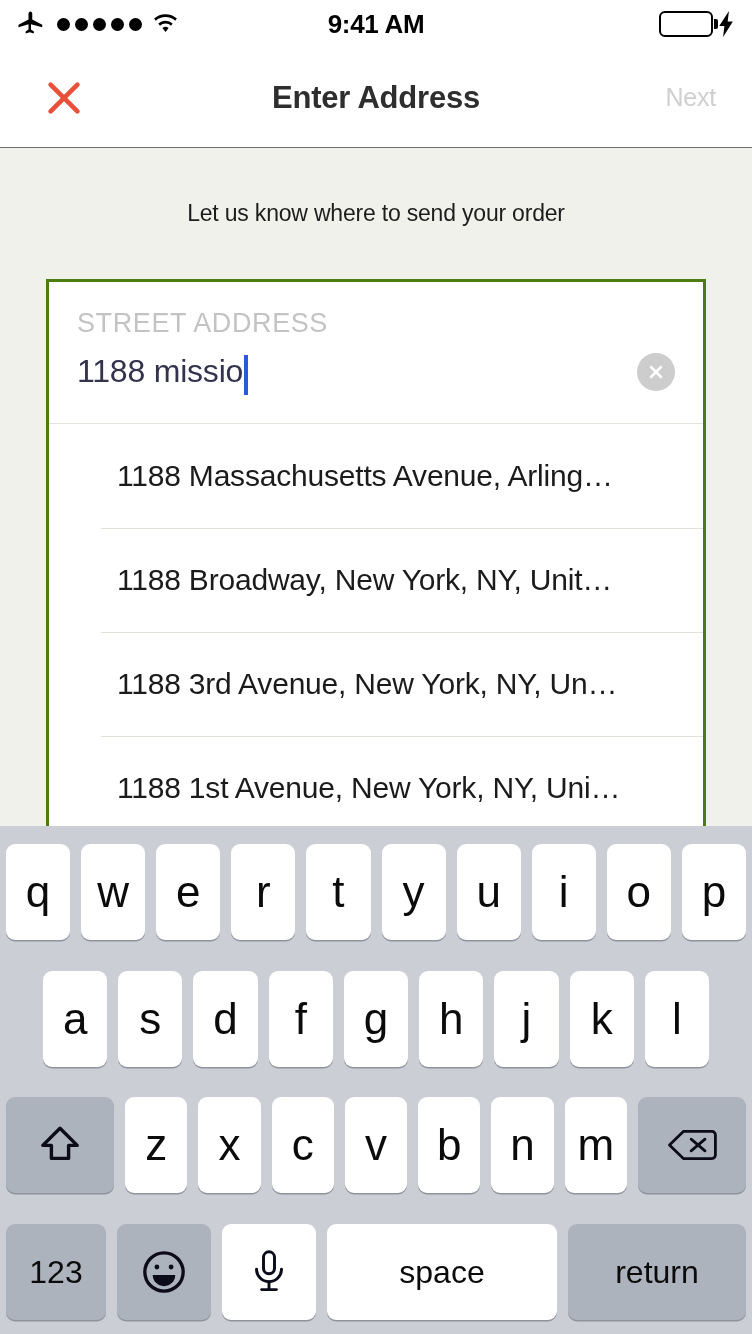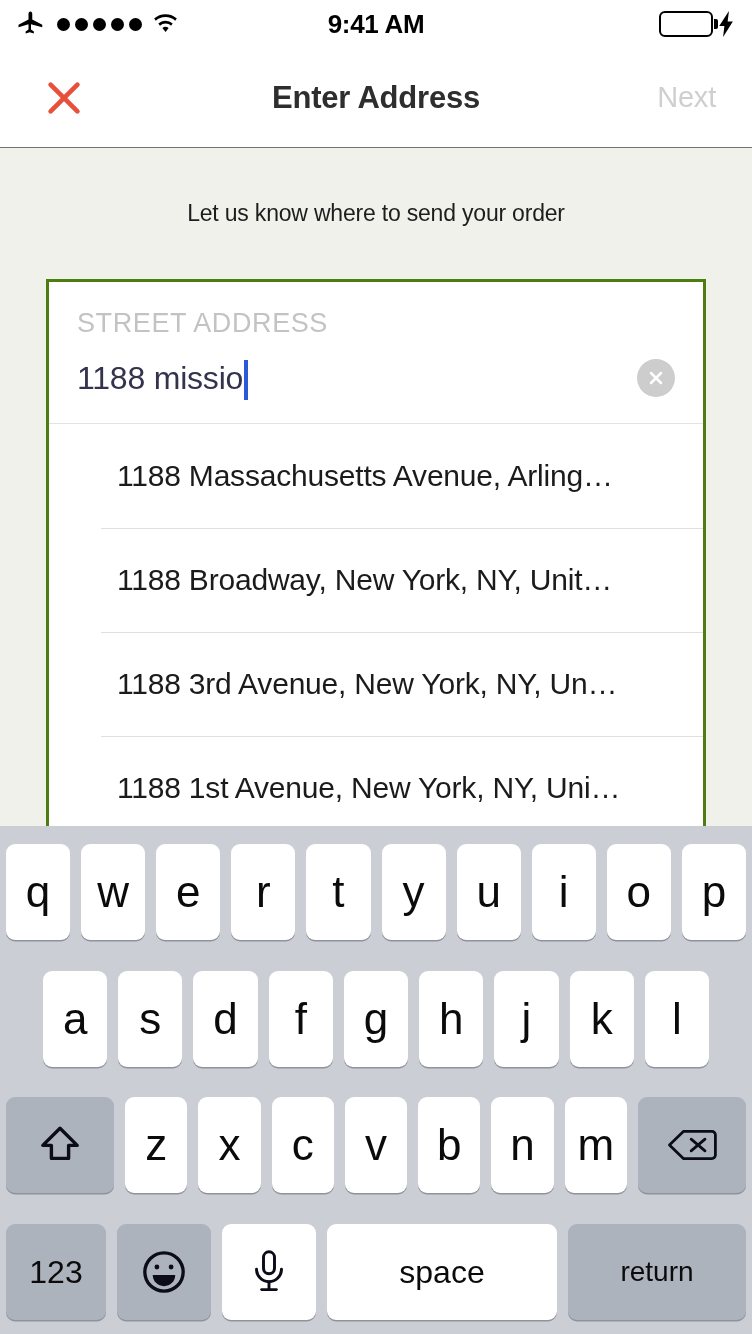--- a/index.html
+++ b/index.html
@@ -127,21 +127,21 @@
     text-align: center;
     font-size: 31px;
     font-weight: 600;
     color: #2e2e2e;
     letter-spacing: -0.2px;
     pointer-events: none;
   }
 
   .nav-next {
     margin-left: auto;
-    font-size: 29px;
+    font-size: 25px;
     color: #cfcfcf;
     background: none;
     border: none;
     font-family: inherit;
     cursor: default;
     letter-spacing: -0.2px;
     z-index: 2;
   }
 
   
@@ -173,21 +173,20 @@
     border-bottom: 1px solid #e4e4de;
   }
   .field-label {
     font-size: 27px;
     color: #c3c3c3;
     letter-spacing: 0.6px;
     margin-bottom: 14px;
   }
   .field-row {
     display: flex;
-    align-items: center;
     min-height: 50px;
   }
   .field-value {
     font-size: 32px;
     color: #33334d;
     letter-spacing: -0.2px;
     white-space: pre;
   }
   .caret {
     display: inline-block;
@@ -280,21 +279,21 @@
   }
   .key.wide {
     flex: 0 0 108px;
   }
   .key.space {
     flex: 1 1 auto;
     font-size: 32px;
   }
   .key.return {
     flex: 0 0 178px;
-    font-size: 28px;
+    font-size: 32px;
     text-align: right;
   }
   .key.numkey {
     flex: 0 0 100px;
     font-size: 32px;
   }
   .key.emoji-key, .key.mic-key {
     flex: 0 0 94px;
   }
   .key svg { display: block; }

